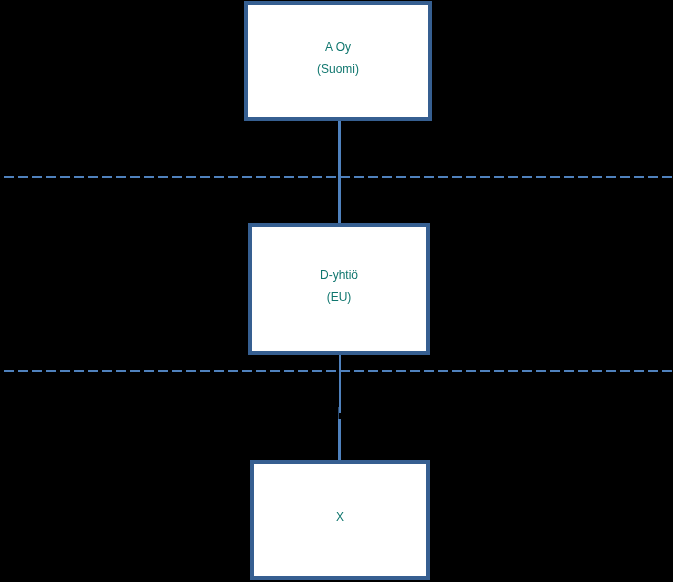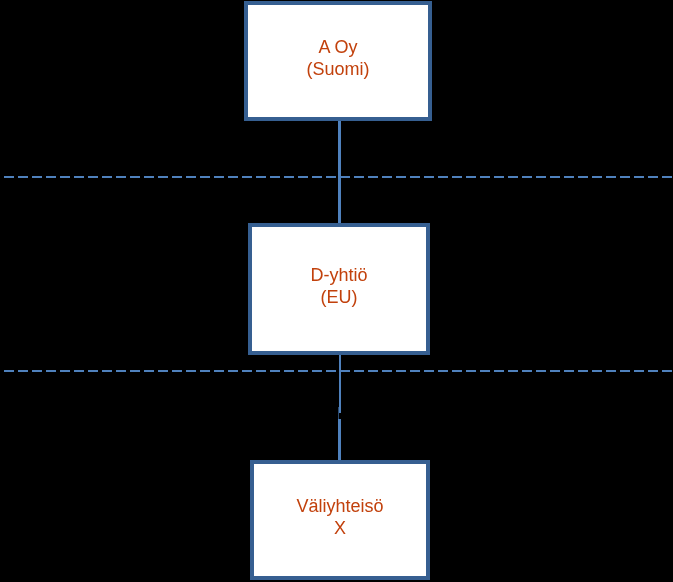--- a/index.html
+++ b/index.html
@@ -19,22 +19,22 @@
     position: absolute;
     box-sizing: border-box;
     background: #ffffff;
     border: 4px solid #365F91;
     display: flex;
     align-items: center;
     justify-content: center;
   }
   .node-label {
     text-align: center;
-    color: #c2410c;
-    font-size: 18px;
+    color: #0f766e;
+    font-size: 12px;
     line-height: 22px;
     transform: translateY(-3px);
   }
   .node-label span { display: block; }
   .node-a   { left: 244px; top: 1px;   width: 188px; height: 120px; }
   .node-d   { left: 248px; top: 223px; width: 182px; height: 132px; }
   .node-x   { left: 250px; top: 460px; width: 180px; height: 120px; }
   .connector {
     position: absolute;
     background: #4F81BD;
@@ -78,18 +78,17 @@
 
   <div class="node node-d">
     <div class="node-label">
       <span>D-yhtiö</span>
       <span>(EU)</span>
     </div>
   </div>
 
   <div class="node node-x">
     <div class="node-label">
-      <span>Väliyhteisö</span>
       <span>X</span>
     </div>
   </div>
 
 </div>
 
 </body></html>

